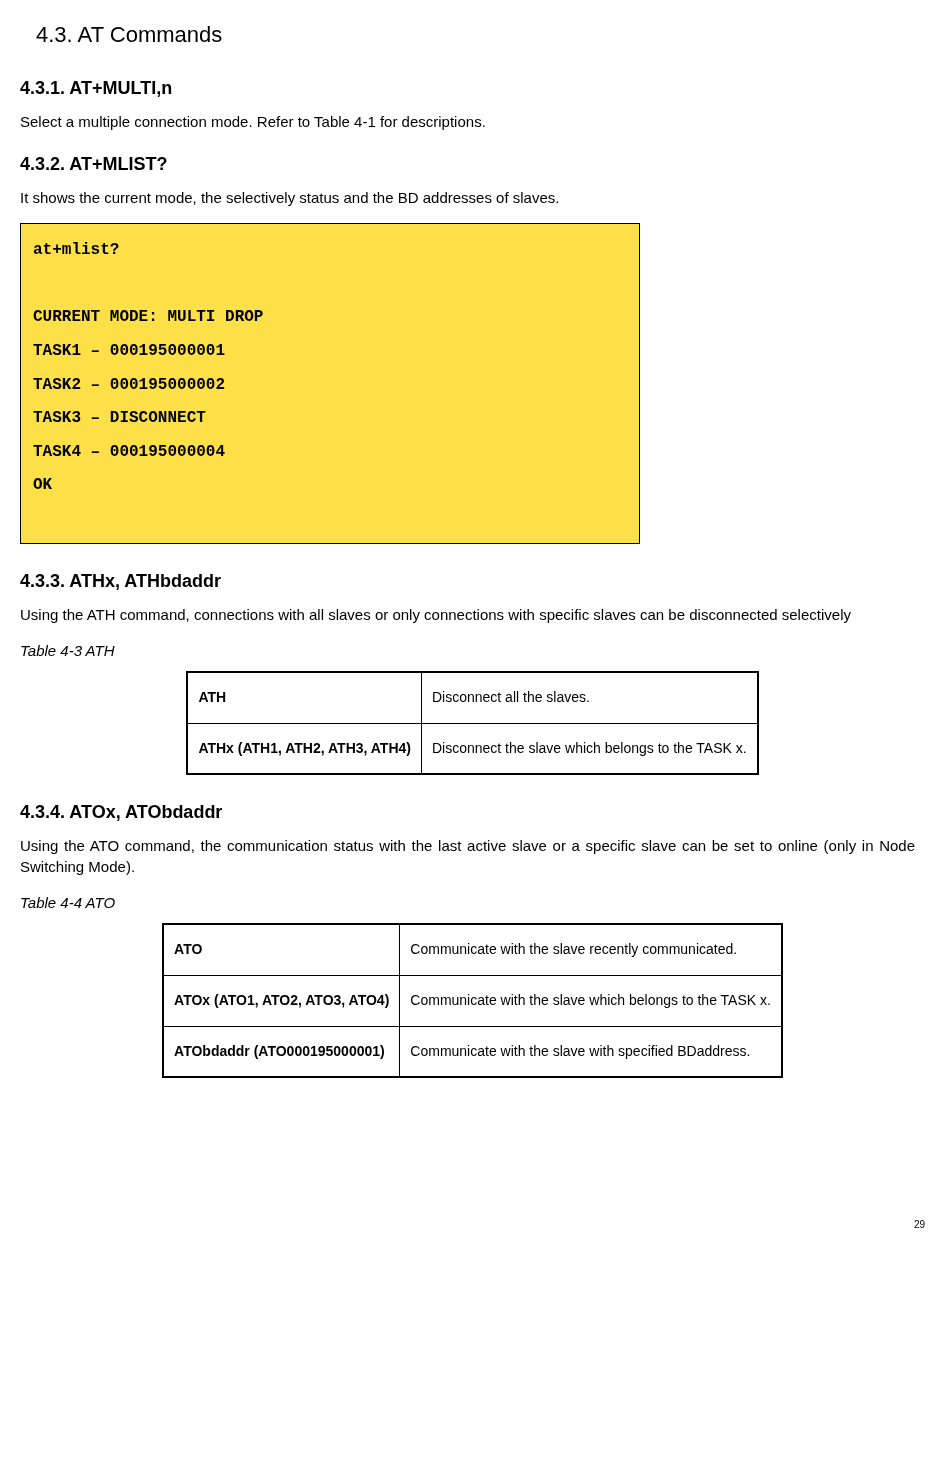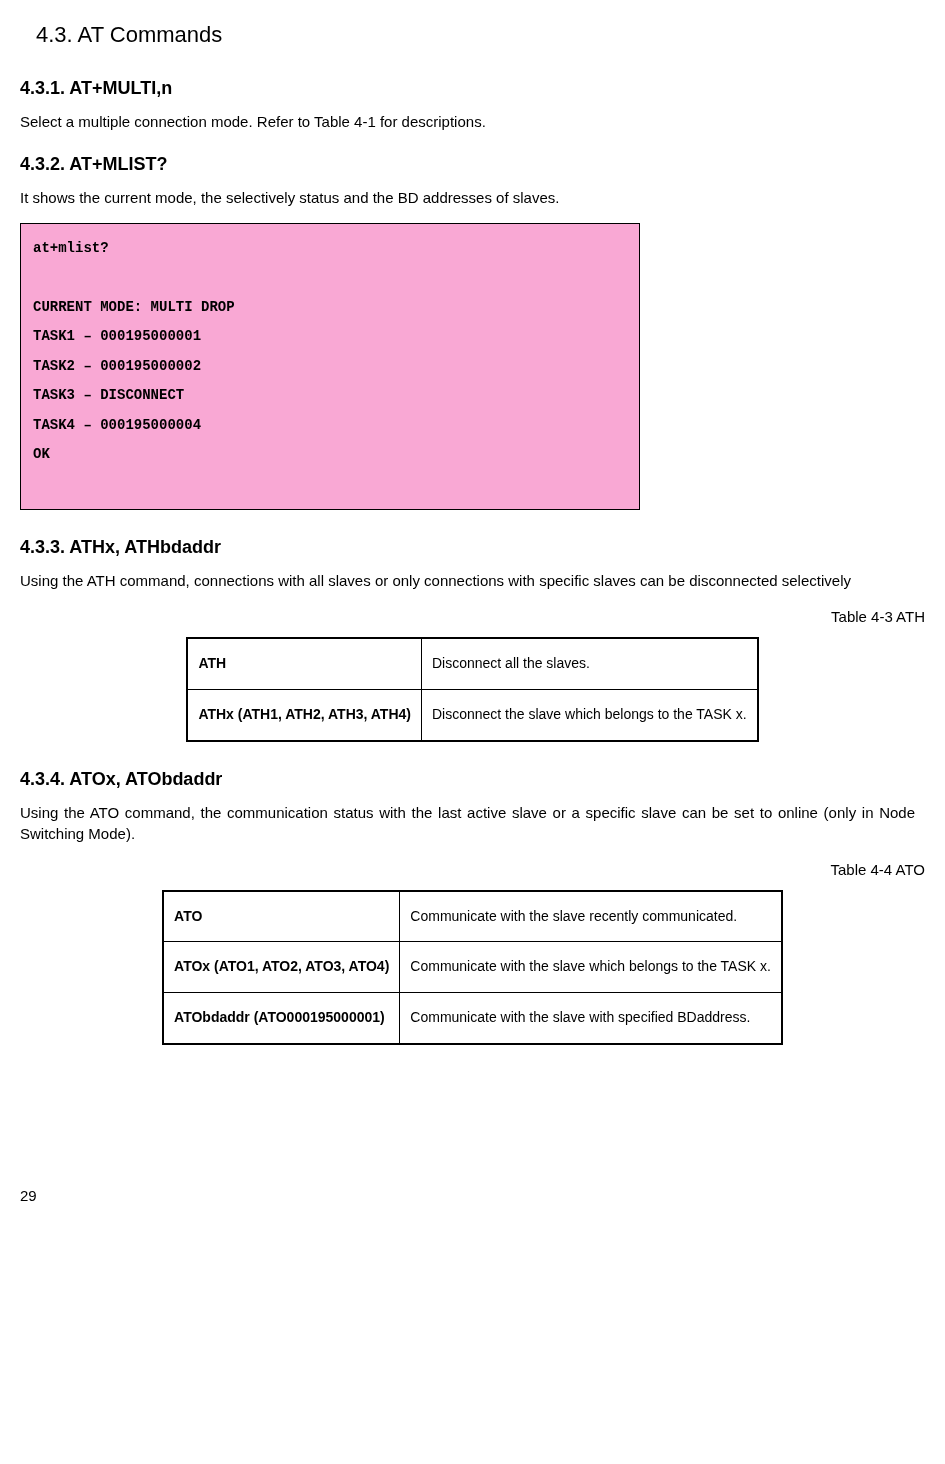--- a/index.html
+++ b/index.html
@@ -19,55 +19,56 @@
   h3 {
     font-size: 18px;
     font-weight: bold;
     margin: 20px 0 10px 0;
   }
   p {
     margin: 0 10px 15px 0;
     text-align: justify;
   }
   .codebox {
-    background: #f9a8d4;
+    background: #fde047;
     border: 1.5px solid #000;
     width: 620px;
     padding: 10px 28px 40px 12px;
     font-family: "Courier New", monospace;
     font-weight: bold;
-    font-size: 14px;
+    font-size: 16px;
     white-space: pre-line;
     margin-bottom: 25px;
     line-height: 2.1;
     box-sizing: border-box;
   }
   .table-caption {
-    text-align: right;
+    text-align: left;
+    font-style: italic;
     margin: 15px 0 10px 0;
   }
   table {
     border-collapse: collapse;
     margin: 0 auto 25px auto;
     border: 2px solid #000;
   }
   td {
     border: 1px solid #000;
     padding: 15px 10px;
     font-size: 14px;
     vertical-align: middle;
   }
   td.cmd {
     font-weight: bold;
     white-space: nowrap;
   }
   .page-number {
-    text-align: left;
+    text-align: right;
     margin-top: 140px;
-    font-size: 15px;
+    font-size: 10px;
   }
 </style>
 </head>
 <body>
 
 <h2>4.3. AT Commands</h2>
 
 <h3>4.3.1. AT+MULTI,n</h3>
 <p>Select a multiple connection mode. Refer to Table 4-1 for descriptions.</p>
 

